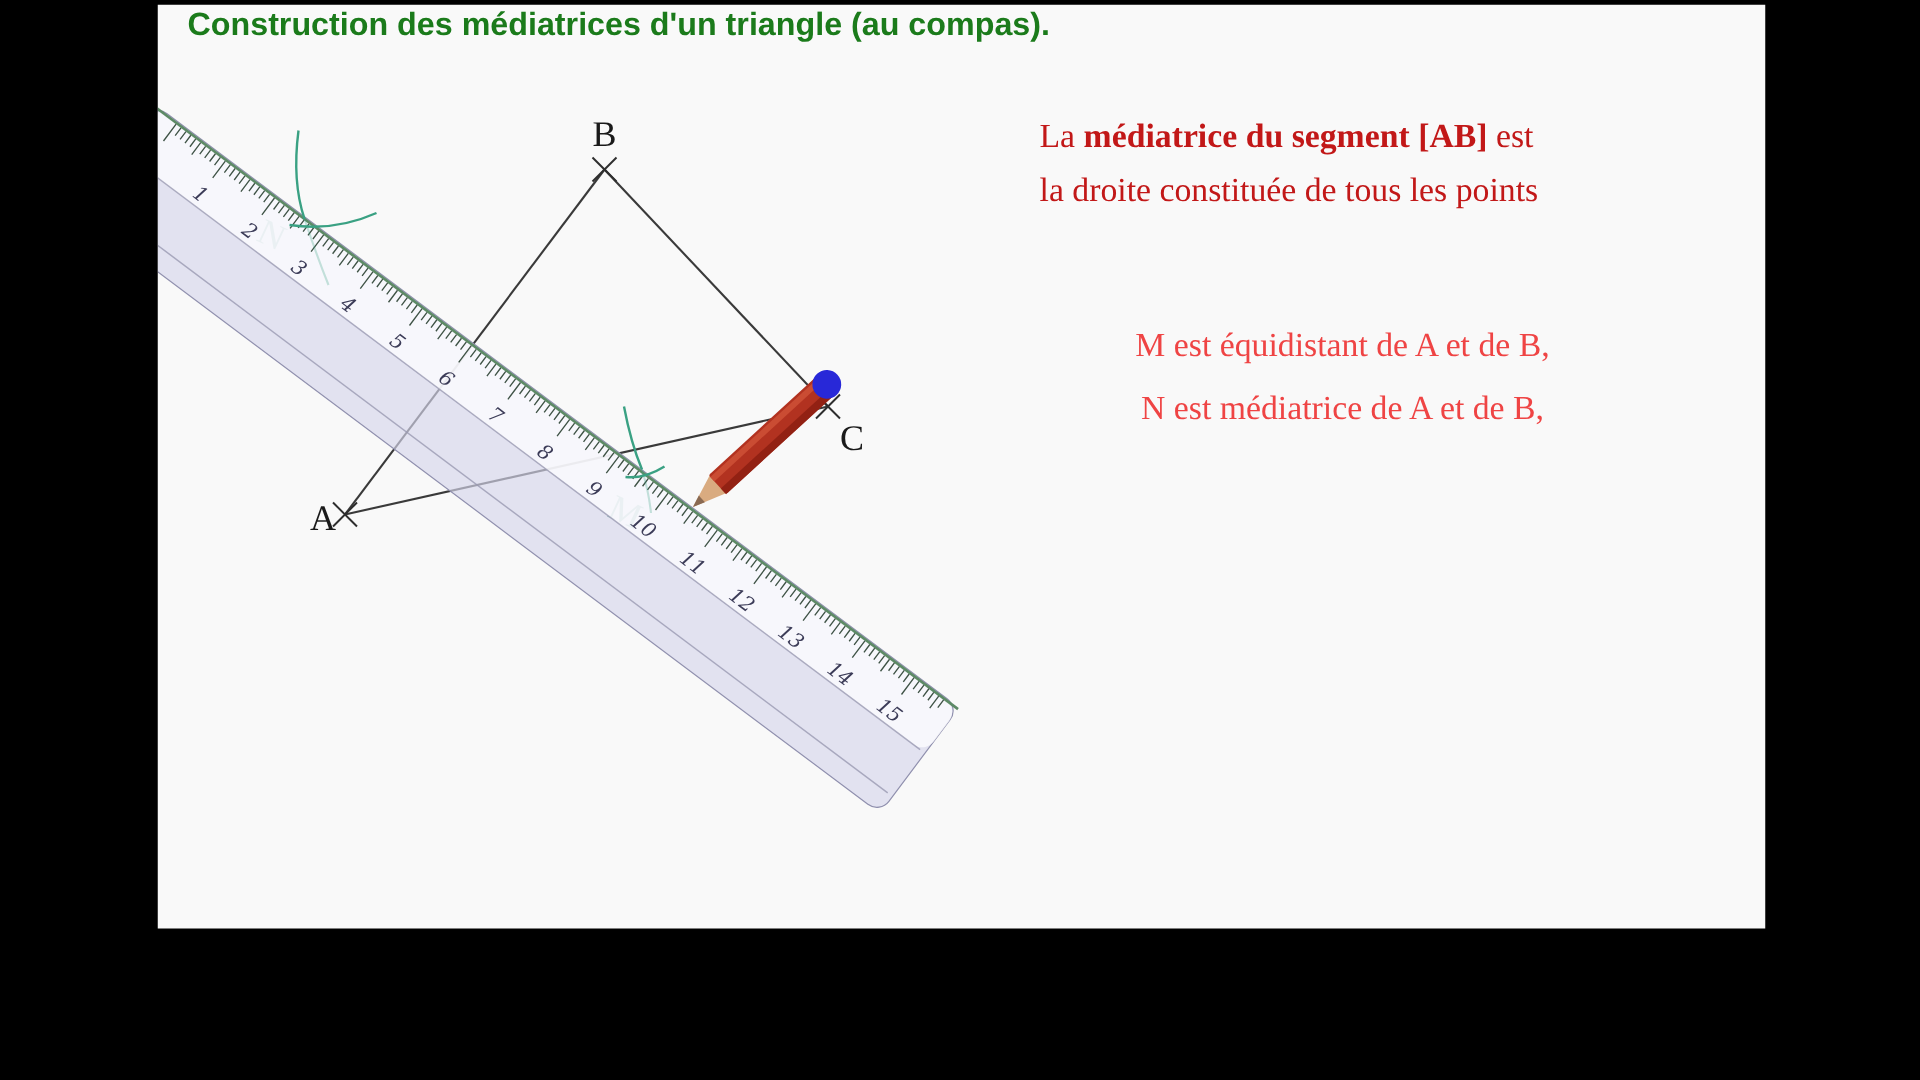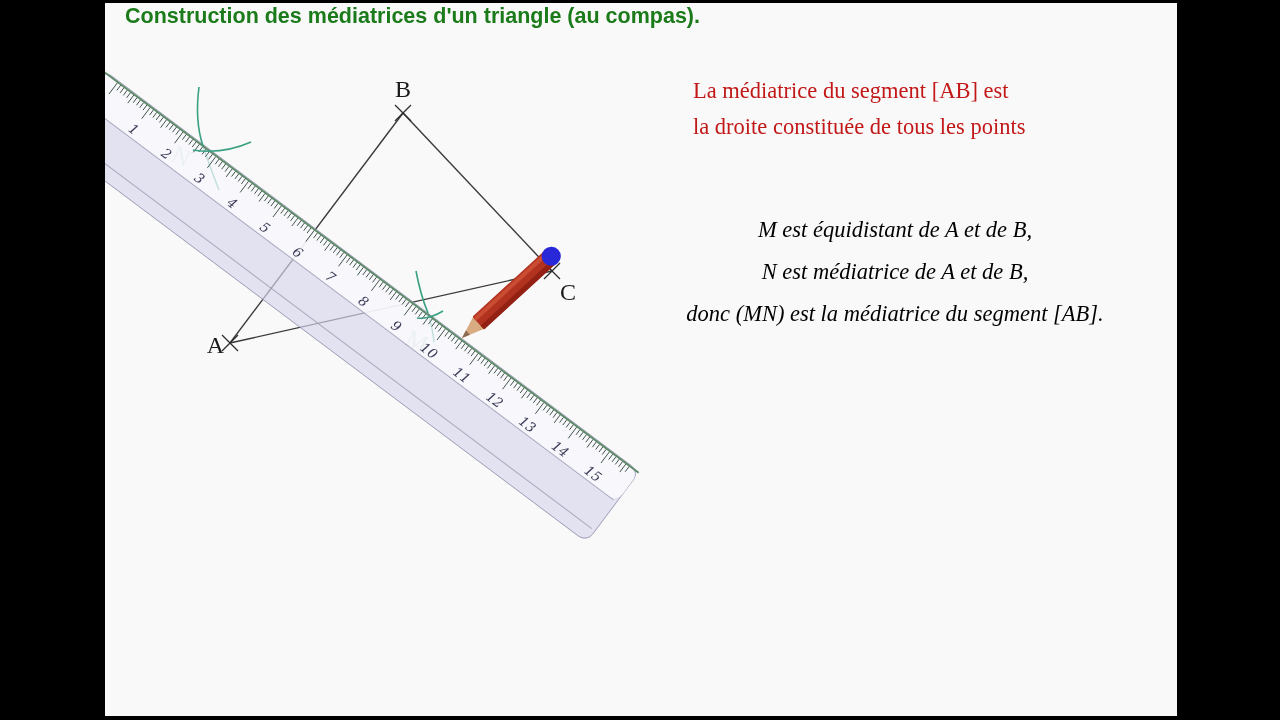--- a/index.html
+++ b/index.html
@@ -6,32 +6,32 @@
   #stage{position:relative;width:1280px;height:720px;background:#000;overflow:hidden;
          font-family:"Liberation Sans",sans-serif;}
   #content{position:absolute;overflow:hidden;}
   #page-title{position:absolute;left:20px;top:1px;font-family:"Liberation Sans",sans-serif;
               font-weight:bold;font-size:21.5px;letter-spacing:0px;white-space:nowrap;}
   #figure-svg{position:absolute;left:0;top:0;}
   #definition-block{position:absolute;left:588px;top:70px;
                     font-family:"Liberation Serif","DejaVu Serif",serif;
                     font-size:22.5px;line-height:36px;white-space:nowrap;}
   #definition-block .ln{display:block;}
-  #definition-block .b{font-weight:normal;}
+  #definition-block .b{font-weight:bold;}
   #deduction-block{position:absolute;left:505px;top:206px;width:570px;text-align:center;
                    font-family:"Liberation Serif","DejaVu Serif",serif;
                    font-size:22.5px;line-height:42px;white-space:nowrap;}
   #deduction-block .ln{display:block;}
   .bar{position:absolute;background:#000;}
 </style>
 </head>
 <body>
 
 <div id="stage">
-  <div id="content" style="left: 105px; top: 3px; width: 1072px; height: 713px; background: rgb(249, 249, 249);">
+  <div id="content" style="left: 105px; top: 3px; width: 1072px; height: 616px; background: rgb(249, 249, 249);">
     <div id="page-title" style="color: rgb(27, 123, 27);">Construction des médiatrices d'un triangle (au compas).</div>
     <svg id="figure-svg" width="1072" height="713" viewBox="105 3 1072 713">
         <g stroke="#3a3a3a" stroke-width="1.4">
           <line x1="230" y1="343" x2="403" y2="113"></line>
           <line x1="403" y1="113" x2="552" y2="271"></line>
           <line x1="230" y1="343" x2="552" y2="271"></line>
         </g>
         <g stroke="#2e2e2e" stroke-width="1.3">
           <line x1="222" y1="335" x2="238" y2="351"></line>
           <line x1="222" y1="351" x2="238" y2="335"></line>
@@ -88,23 +88,22 @@
           <rect x="22" y="-8.6" width="97" height="17.2" rx="1.5" fill="#b23220"></rect>
           <rect x="22" y="3.4" width="97" height="5.2" fill="#8c1f12" opacity="0.85"></rect>
           <rect x="22" y="-7" width="97" height="4" fill="#cc4f35" opacity="0.9"></rect>
           <circle cx="121" cy="0" r="9.6" fill="#2828d8"></circle>
         </g>
       </svg>
     <div id="definition-block" style="color: rgb(194, 24, 24);">
         <span class="ln"><span>La </span><span class="b">médiatrice du segment [AB]</span><span> est</span></span>
         <span class="ln"><span>la droite constituée de tous les points</span></span>
       </div>
-    <div id="deduction-block" style="color: #000000; font-style: italic;">
+    <div id="deduction-block" style="color: #ef4444;">
         <span class="ln">M est équidistant de A et de B,</span>
         <span class="ln">N est médiatrice de A et de B,</span>
-        <span class="ln">donc (MN) est la médiatrice du segment [AB].</span>
       </div>
   </div>
   <div class="bar" id="bar-left" style="left: 0px; top: 0px; width: 105px; height: 720px; background: rgb(0, 0, 0);"></div>
   <div class="bar" id="bar-right" style="left: 1177px; top: 0px; width: 103px; height: 720px; background: rgb(0, 0, 0);"></div>
   <div class="bar" id="bar-top" style="left: 0px; top: 0px; width: 1280px; height: 3px; background: rgb(0, 0, 0);"></div>
   <div class="bar" id="bar-bottom" style="left: 0px; top: 716px; width: 1280px; height: 4px; background: rgb(0, 0, 0);"></div>
 </div>
 
 </body></html>

